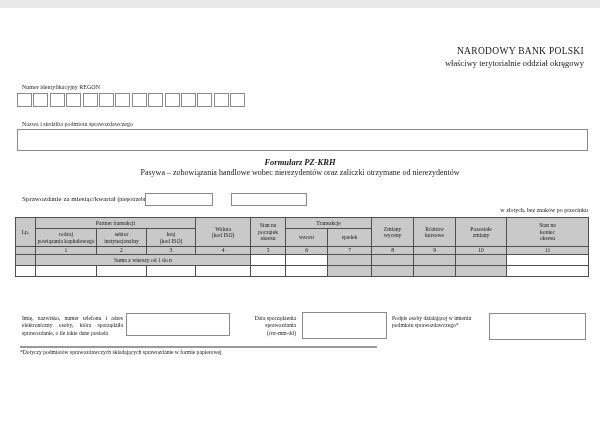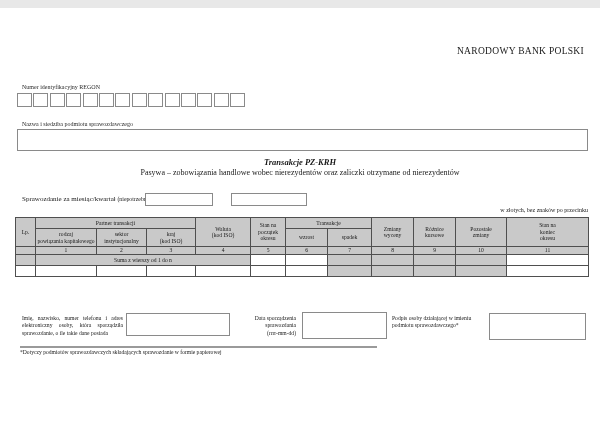--- a/index.html
+++ b/index.html
@@ -69,20 +69,21 @@
   #footnote-rule{top:338px;left:20px;width:357px;height:2px;background:#9a9a9a;}
   #footnote-text{top:341px;left:20px;font-size:5.6px;}
 </style>
 </head>
 <body>
 
 <div id="page">
 
   <div class="abs" id="bank-block">
     <div id="bank-name">NARODOWY BANK POLSKI</div>
+    <div id="bank-sub">właściwy terytorialnie oddział okręgowy</div>
   </div>
 
   <div class="abs tinylabel" id="regon-label">Numer identyfikacyjny REGON</div>
   <div class="abs" id="regon-row">
     <div class="regon-cell"></div>
     <div class="regon-cell"></div>
     <div class="regon-cell"></div>
     <div class="regon-cell"></div>
     <div class="regon-cell"></div>
     <div class="regon-cell"></div>
@@ -92,21 +93,21 @@
     <div class="regon-cell"></div>
     <div class="regon-cell"></div>
     <div class="regon-cell"></div>
     <div class="regon-cell"></div>
     <div class="regon-cell"></div>
   </div>
 
   <div class="abs tinylabel" id="entity-label">Nazwa i siedziba podmiotu sprawozdawczego</div>
   <div class="abs" id="entity-box"></div>
 
-  <div class="abs" id="form-name">Transakcje PZ-KRH</div>
+  <div class="abs" id="form-name">Formularz PZ-KRH</div>
   <div class="abs" id="form-title">Pasywa – zobowiązania handlowe wobec nierezydentów oraz zaliczki otrzymane od nierezydentów</div>
 
   <div class="abs" id="period-label"><span>Sprawozdanie za miesiąc/kwartał</span> <span id="period-note">(niepotrzebne skreślić)</span></div>
   <div class="abs period-box" id="period-month-box"></div>
   <div class="abs" id="period-year-label">rok</div>
   <div class="abs period-box" id="period-year-box"></div>
 
   <div class="abs" id="units-note">w złotych, bez znaków po przecinku</div>
 
   <table id="report-table">

